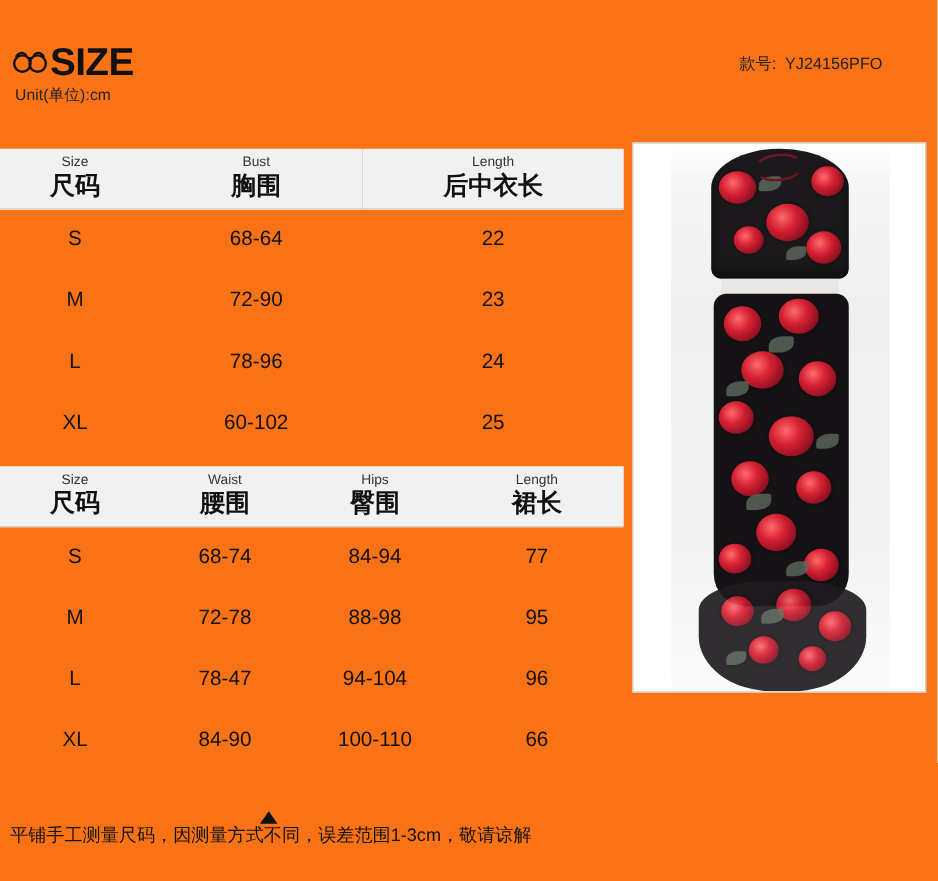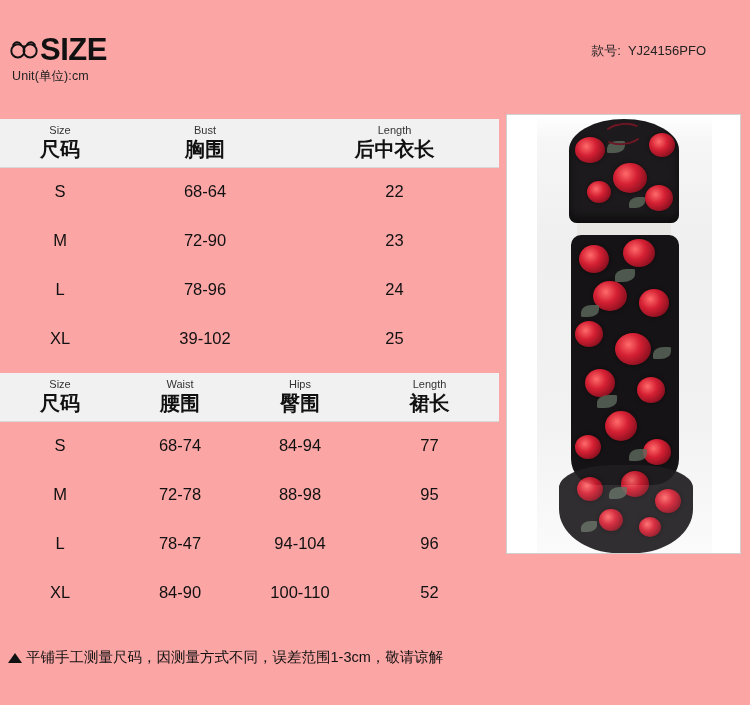--- a/index.html
+++ b/index.html
@@ -7,21 +7,21 @@
     margin: 0; padding: 0;
     width: 750px; height: 705px;
     background: #ffffff;
     font-family: "Liberation Sans", sans-serif;
     color: #1a1a1a;
     overflow: hidden;
   }
   .page {
     position: relative;
     width: 750px; height: 705px;
-    background: #fca5a5;
+    background: #f97316;
   }
 
   
   .header {
     position: absolute;
     left: 0; top: 0;
     width: 750px; height: 108px;
   }
   .size-logo {
     position: absolute;
@@ -183,20 +183,21 @@
   }
 
   
   .footnote {
     position: absolute;
     left: 8px; top: 648px;
     display: flex;
     align-items: center;
     font-size: 14.5px;
     color: #111;
+    flex-direction: column;
   }
   .tri {
     width: 0; height: 0;
     border-left: 7px solid transparent;
     border-right: 7px solid transparent;
     border-bottom: 10px solid #111;
     margin-right: 4px;
     margin-top: 1px;
   }
 </style>
@@ -258,21 +259,21 @@
         <td>72-90</td>
         <td>23</td>
       </tr>
       <tr class="data-row">
         <td>L</td>
         <td>78-96</td>
         <td>24</td>
       </tr>
       <tr class="data-row">
         <td>XL</td>
-        <td>39-102</td>
+        <td>60-102</td>
         <td>25</td>
       </tr>
     </tbody>
       </table>
 
     <div class="gap"></div>
 
     <table class="size-table">
       <colgroup>
           <col style="width:120px">
@@ -314,21 +315,21 @@
       <tr class="data-row">
         <td>L</td>
         <td>78-47</td>
         <td>94-104</td>
         <td>96</td>
       </tr>
       <tr class="data-row">
         <td>XL</td>
         <td>84-90</td>
         <td>100-110</td>
-        <td>52</td>
+        <td>66</td>
       </tr>
     </tbody>
       </table>
   </div>
 
   <div class="photo-frame">
     <div class="photo">
       <div class="bg-grey"></div>
 
       <div class="top-piece">

